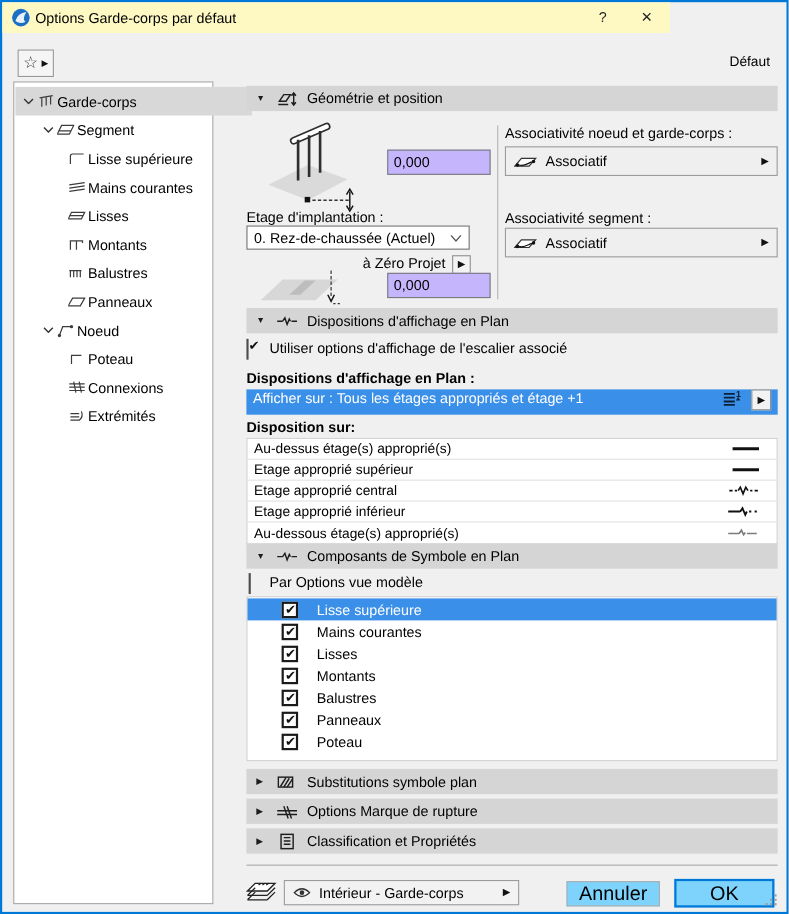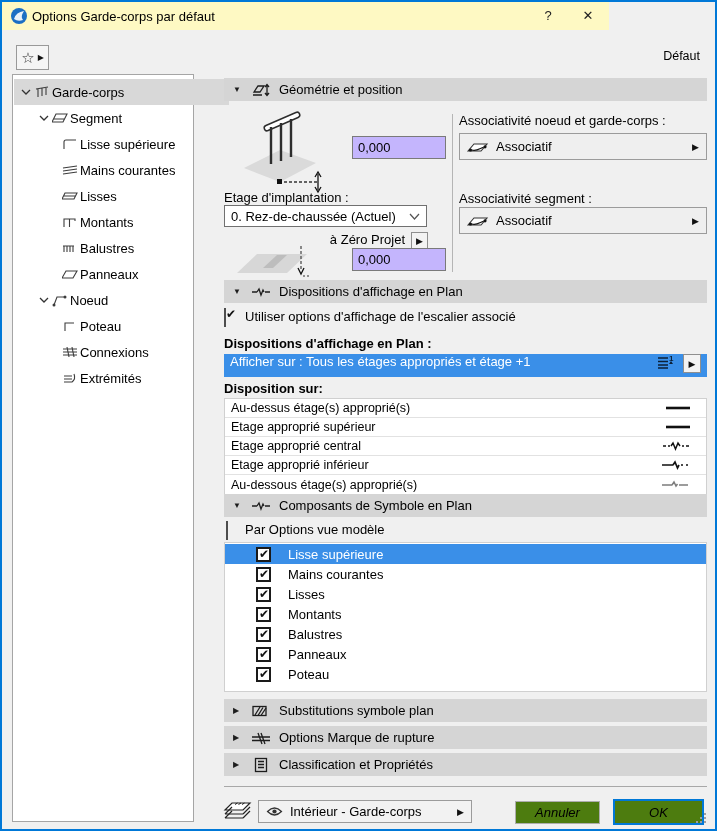--- a/index.html
+++ b/index.html
@@ -39,21 +39,21 @@
   .checkbox.bold-box{border:2px solid #1a1a1a;}
   .checkbox.checked::after{content:"\2714";position:absolute;left:1px;top:-2px;font-size:12px;font-weight:bold;color:#111;}
   .bluerow{background:#3a8fe8;color:#fff;display:flex;align-items:flex-start;font-size:13px;padding:0 6px;}
   .listpanel{background:#fff;border:1px solid #d0d0d0;}
   .lrow{height:19px;display:flex;align-items:center;justify-content:space-between;padding:0 10px 0 6px;border-bottom:1px solid #e2e2e2;font-size:12.5px;color:#000;}
   .lrow:last-child{border-bottom:none;}
   .crow{height:20px;display:flex;align-items:center;font-size:13px;color:#000;padding-left:31px;gap:17px;}
   .crow.selected{background:#3a8fe8;color:#fff;}
   .vline{background:#b5b5b5;width:1px;}
   .hline{background:#a8a8a8;height:1px;}
-  .btn{background:#4d7c0f;border:1px solid #adadad;font-size:13px;color:#000;display:flex;align-items:center;justify-content:center;font-style:italic;}
+  .btn{background:#7dd3fc;border:1px solid #adadad;font-size:18px;color:#000;display:flex;align-items:center;justify-content:center;}
   .btn.default{border:2px solid #0078d7;}
   .grip{right:8px;bottom:5px;width:12px;height:12px;}
   .grip::after{content:"";position:absolute;width:2px;height:2px;background:transparent;
     box-shadow:9px 1px #9f9f9f,9px 5px #9f9f9f,5px 5px #9f9f9f,9px 9px #9f9f9f,5px 9px #9f9f9f,1px 9px #9f9f9f;}
   svg{display:block;}
 </style>
 </head>
 <body>
 
 <div class="window">

